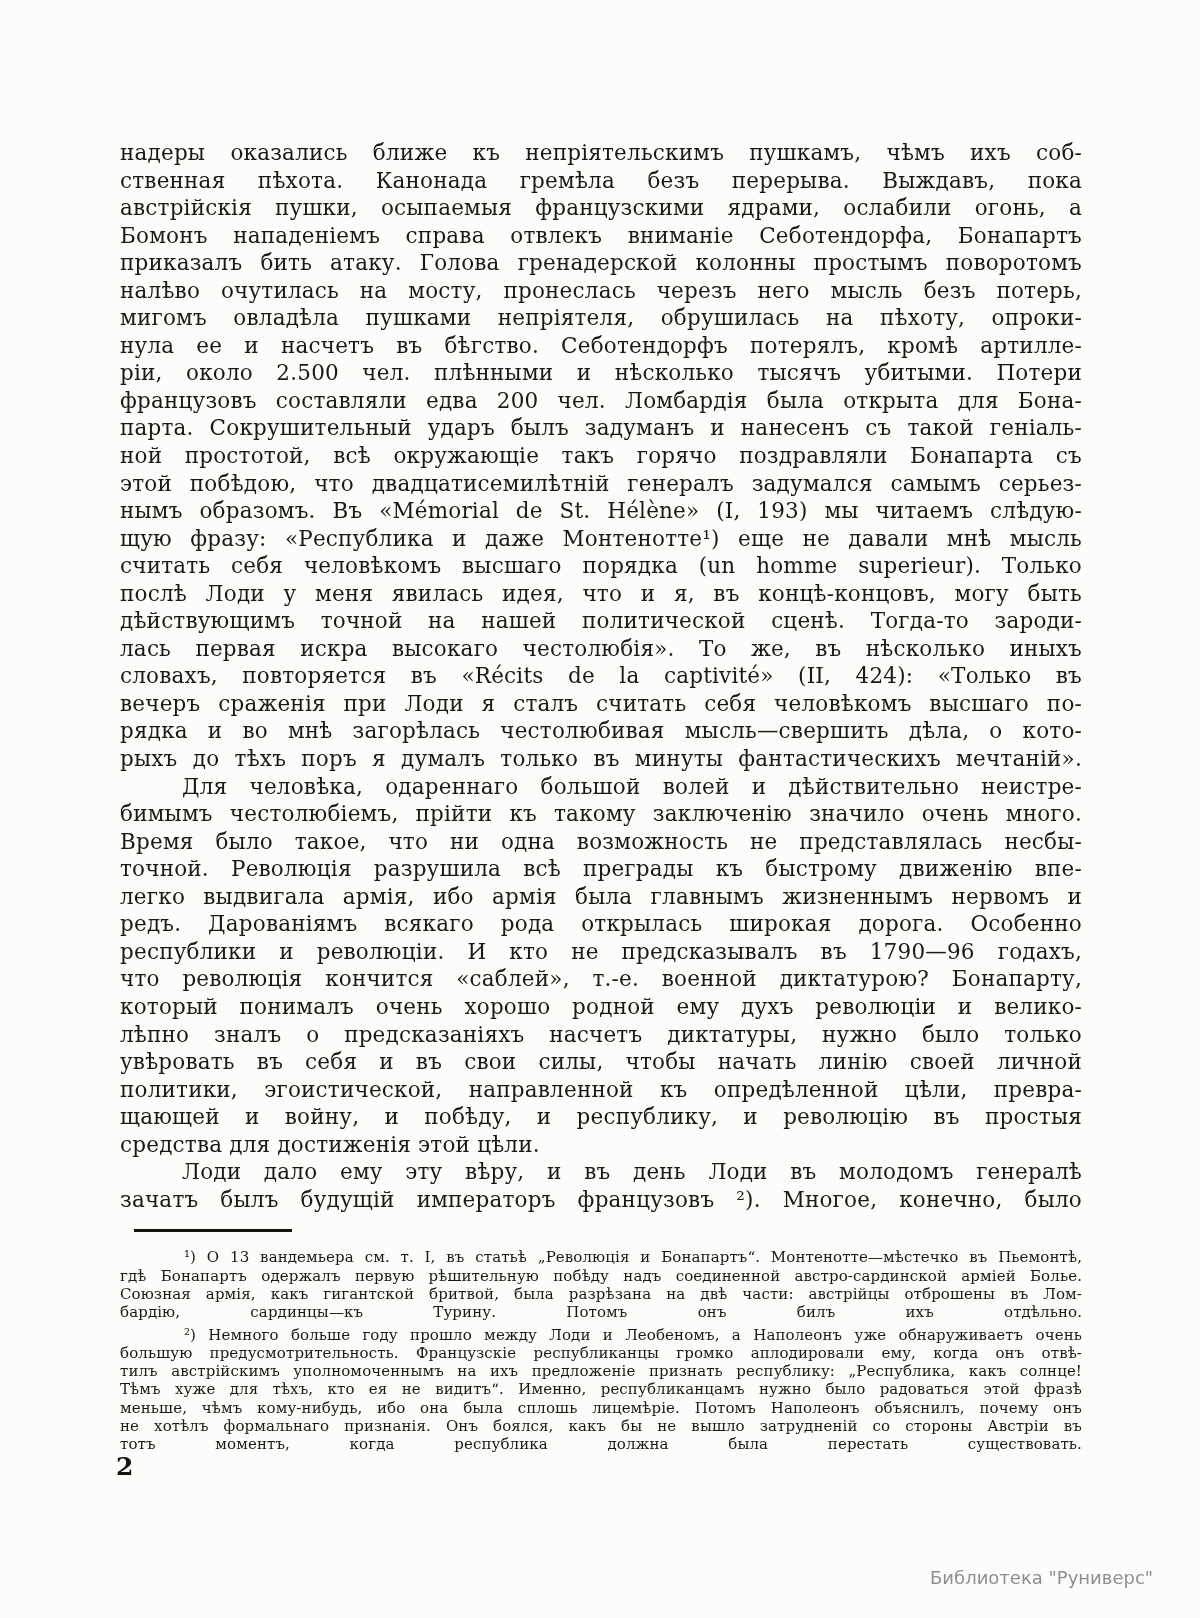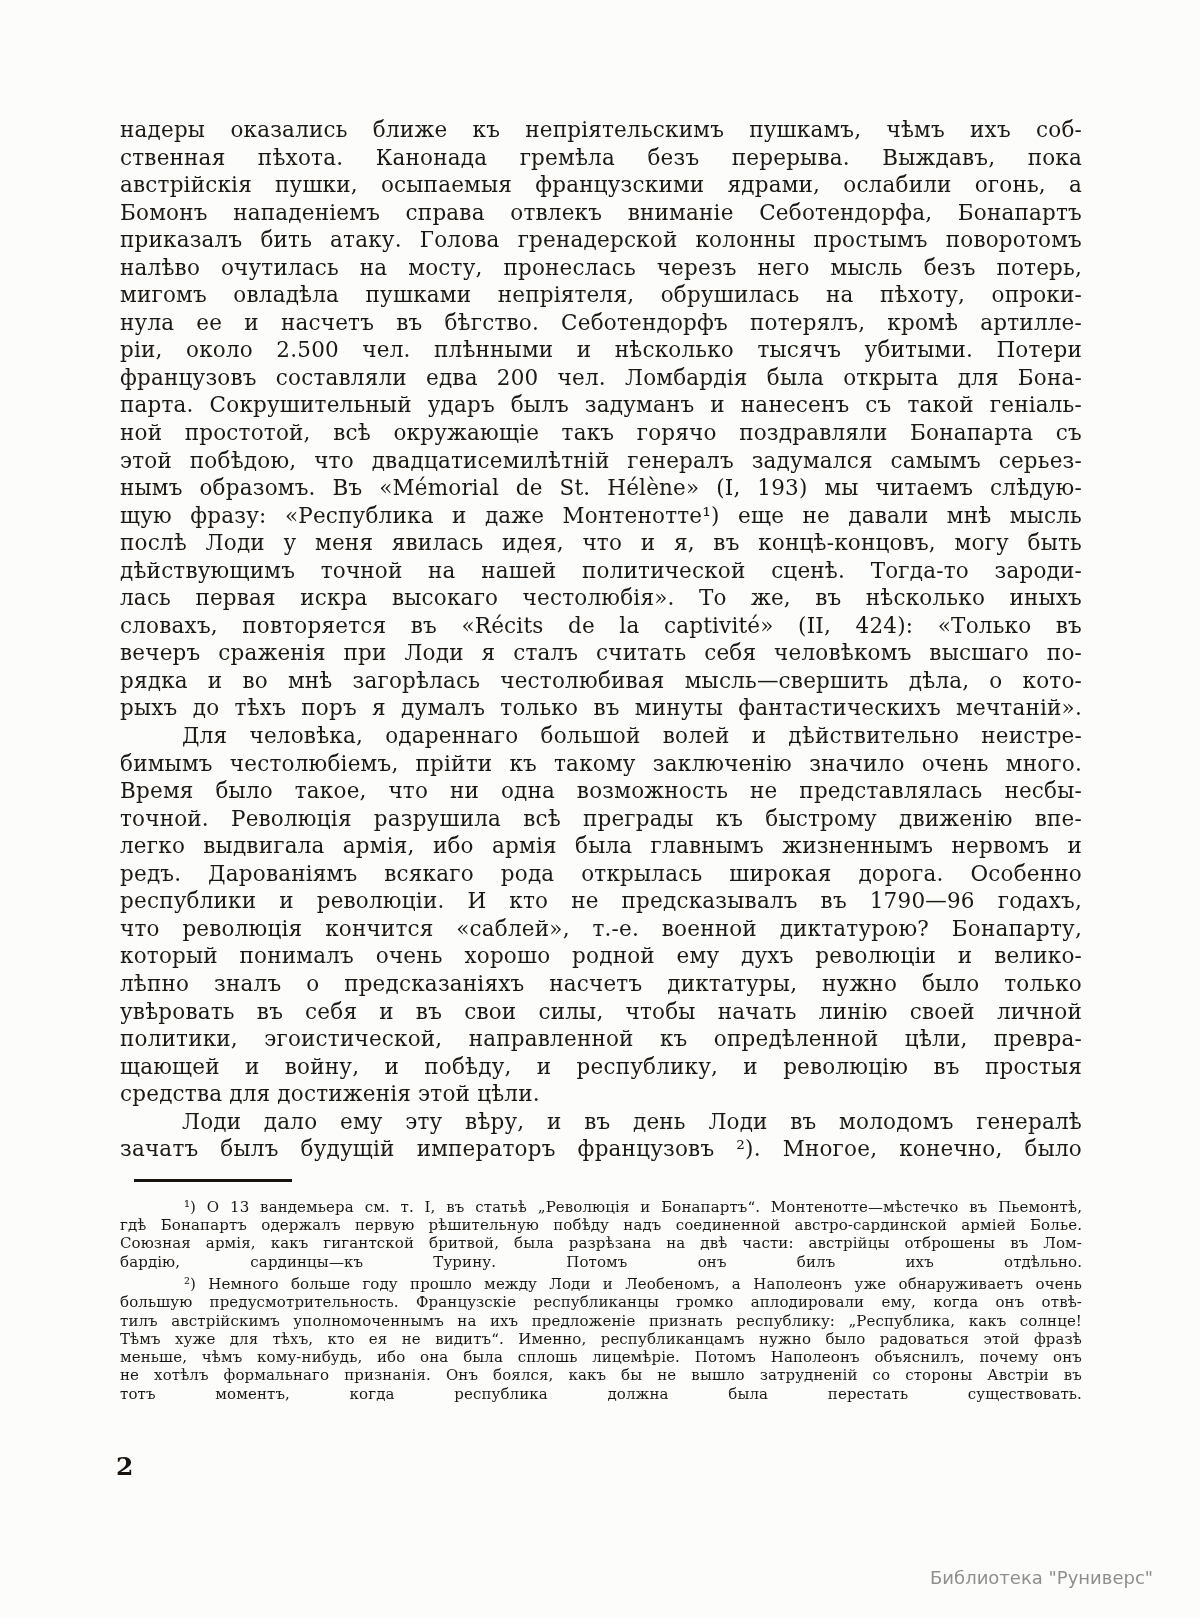--- a/index.html
+++ b/index.html
@@ -10,21 +10,21 @@
     color: #1c1914;
   }
   .sheet {
     position: relative;
     width: 1200px; height: 1618px;
     background: #fcfcfa;
     overflow: hidden;
   }
   .text-column {
     position: absolute;
-    left: 120px; top: 116px;
+    left: 120px; top: 139px;
     width: 962px;
   }
   .para { margin: 0; }
   .main-text .line {
     font-size: 21.5px;
     line-height: 27.55px;
     height: 27.55px;
     overflow: hidden;
     text-align: justify;
     text-align-last: justify;
@@ -82,20 +82,21 @@
           <div class="line">налѣво очутилась на мосту, пронеслась черезъ него мысль безъ потерь,</div>
           <div class="line">мигомъ овладѣла пушками непріятеля, обрушилась на пѣхоту, опроки-</div>
           <div class="line">нула ее и насчетъ въ бѣгство. Себотендорфъ потерялъ, кромѣ артилле-</div>
           <div class="line">ріи, около 2.500 чел. плѣнными и нѣсколько тысячъ убитыми. Потери</div>
           <div class="line">французовъ составляли едва 200 чел. Ломбардія была открыта для Бона-</div>
           <div class="line">парта. Сокрушительный ударъ былъ задуманъ и нанесенъ съ такой геніаль-</div>
           <div class="line">ной простотой, всѣ окружающіе такъ горячо поздравляли Бонапарта съ</div>
           <div class="line">этой побѣдою, что двадцатисемилѣтній генералъ задумался самымъ серьез-</div>
           <div class="line">нымъ образомъ. Въ «Mémorial de St. Hélène» (I, 193) мы читаемъ слѣдую-</div>
           <div class="line">щую фразу: «Республика и даже Монтенотте¹) еще не давали мнѣ мысль</div>
+          <div class="line">считать себя человѣкомъ высшаго порядка (un homme superieur). Только</div>
           <div class="line">послѣ Лоди у меня явилась идея, что и я, въ концѣ-концовъ, могу быть</div>
           <div class="line">дѣйствующимъ точной на нашей политической сценѣ. Тогда-то зароди-</div>
           <div class="line">лась первая искра высокаго честолюбія». То же, въ нѣсколько иныхъ</div>
           <div class="line">словахъ, повторяется въ «Récits de la captivité» (II, 424): «Только въ</div>
           <div class="line">вечеръ сраженія при Лоди я сталъ считать себя человѣкомъ высшаго по-</div>
           <div class="line">рядка и во мнѣ загорѣлась честолюбивая мысль—свершить дѣла, о кото-</div>
           <div class="line">рыхъ до тѣхъ поръ я думалъ только въ минуты фантастическихъ мечтаній».</div>
         </div>
         <div class="para">
           <div class="line para-start">Для человѣка, одареннаго большой волей и дѣйствительно неистре-</div>

